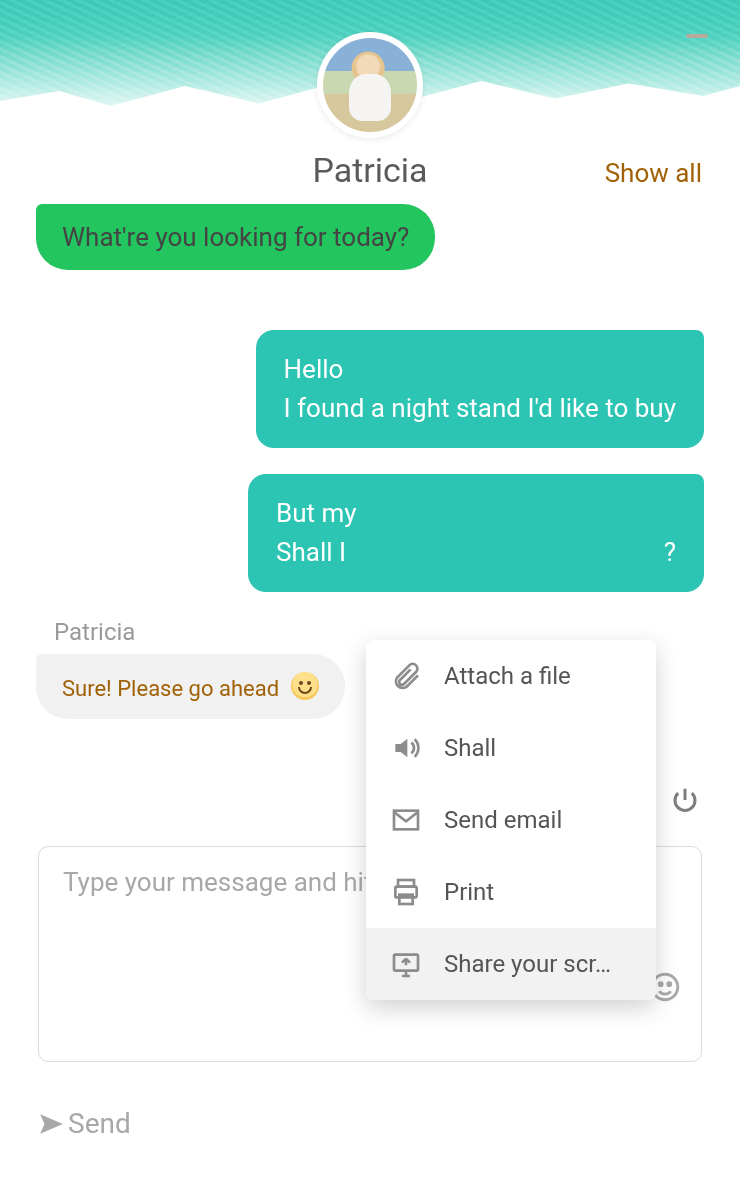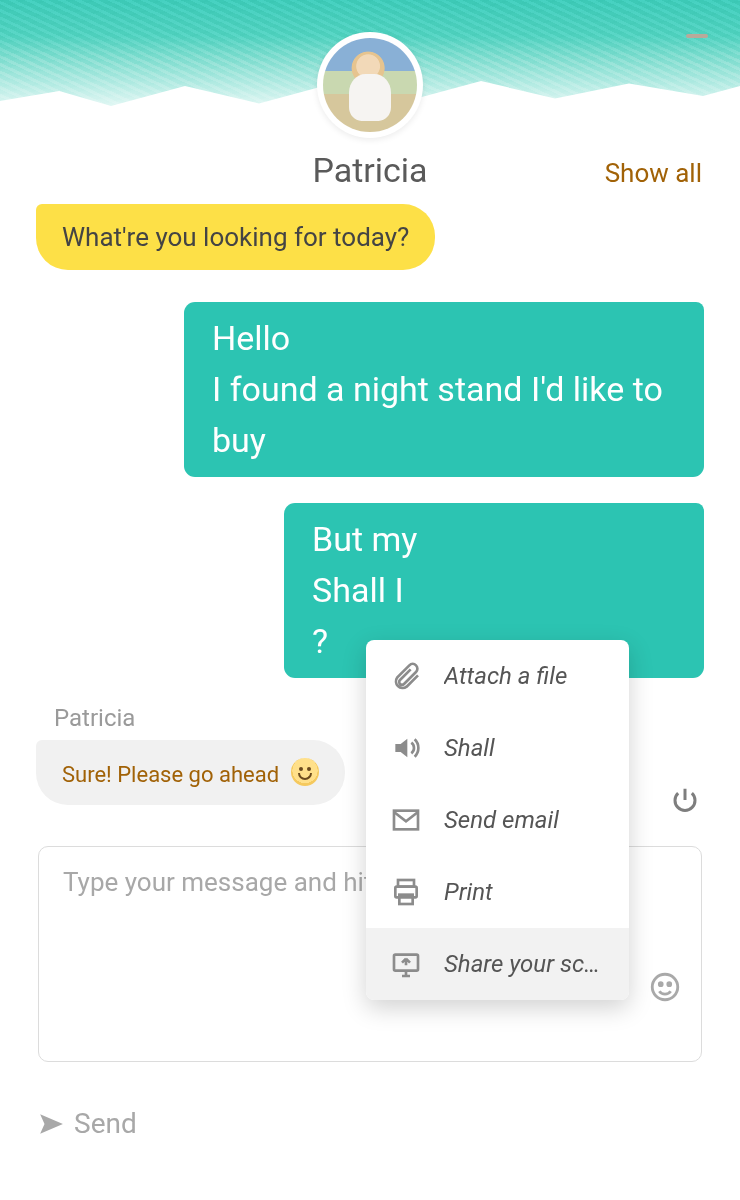--- a/index.html
+++ b/index.html
@@ -71,28 +71,28 @@
     position: absolute; right: 38px; top: 8px;
     color: #a16207; font-size: 26px; cursor: pointer;
   }
 
   .chat {
     padding: 14px 36px 0 36px;
     position: relative;
   }
 
   .bubble-agent {
-    background: #fde047; color: #444;
+    background: #22c55e; color: #444;
     font-size: 26px;
     padding: 18px 26px;
     border-radius: 32px;
     border-top-left-radius: 6px;
     display: inline-block;
     max-width: 560px;
-    margin-bottom: 32px;
+    margin-bottom: 60px;
   }
   .agent-label {
     font-size: 24px; color: #9a9a9a; margin: 4px 0 8px 18px;
   }
   .bubble-agent2 {
     background: #f1f1f1; color: #a16207;
     font-size: 22px;
     padding: 18px 26px;
     border-radius: 32px;
     border-top-left-radius: 6px;
@@ -107,38 +107,37 @@
   .emoji::before, .emoji::after {
     content: ""; position: absolute; top: 9px; width: 4px; height: 4px; background: #6b4a1e; border-radius: 50%;
   }
   .emoji::before { left: 8px; }
   .emoji::after { right: 8px; }
   .emoji .mouth { position: absolute; left: 7px; top: 15px; width: 14px; height: 7px; border: 2px solid #6b4a1e; border-top: none; border-radius: 0 0 14px 14px; }
 
   .user-col { display: flex; flex-direction: column; align-items: flex-end; gap: 26px; margin-bottom: 26px; }
   .bubble-user {
     background: #2cc4b2; color: #fff;
-    font-size: 34px; line-height: 1.5;
-    padding: 11px 28px;
-    border-radius: 11px;
+    font-size: 26px; line-height: 1.5;
+    padding: 20px 28px;
+    border-radius: 18px;
     border-top-right-radius: 8px;
     max-width: 520px;
   }
 
   
   .menu {
     position: absolute;
     top: 450px; left: 366px;
-    width: 263px;
+    width: 290px;
     background: #fff;
     border-radius: 8px;
     box-shadow: 0 8px 24px rgba(0,0,0,0.18);
     overflow: hidden;
     z-index: 20;
-    font-style: italic;
   }
   .menu-item {
     display: flex; align-items: center; gap: 22px;
     padding: 20px 24px;
     font-size: 24px; color: #555;
     cursor: pointer;
     white-space: nowrap; overflow: hidden; text-overflow: ellipsis;
   }
   .menu-item.hl { background: #f2f2f2; }
   .menu-icon { width: 32px; height: 32px; flex: 0 0 32px; color: #8c8c8c; }
@@ -161,21 +160,21 @@
     width: 34px; height: 34px; color: #a9a9a9; cursor: pointer;
   }
 
   .footer {
     position: absolute; left: 38px; right: 38px; bottom: 60px;
     display: flex; justify-content: space-between; align-items: center;
     font-size: 25px; color: #9d9d9d;
   }
   .footer .brand { color: #6c6c6c; }
   .send {
-    display: inline-flex; align-items: center; gap: 10px;
+    display: inline-flex; align-items: center; gap: 4px;
     color: #a8a8a8; cursor: pointer; font-size: 28px;
   }
 </style>
 </head>
 <body>
 
 <div class="banner">
   <div class="minimize"></div>
   <div class="avatar-wrap">
     <div class="avatar"></div>
@@ -191,26 +190,26 @@
 
   <div class="bubble-agent">
     <span>What're you looking for today?</span>
   </div>
 
   <div class="user-col">
     <div class="bubble-user">
       <div>Hello</div>
       <div>I found a night stand I'd like to buy</div>
     </div>
-    <div class="bubble-user" style="width:420px;">
+    <div class="bubble-user" style="width:456px;">
       <div style="display:flex; justify-content:space-between;">
         <span>But my</span>
         <span></span>
       </div>
-      <div style="display:flex; justify-content:space-between;flex-direction:column;">
+      <div style="display:flex; justify-content:space-between;">
         <span>Shall I</span>
         <span>?</span>
       </div>
     </div>
   </div>
 
   <div class="agent-label">Patricia</div>
   <div class="bubble-agent2">
     <span>Sure! Please go ahead</span>
     <span class="emoji"><span class="mouth"></span></span>

